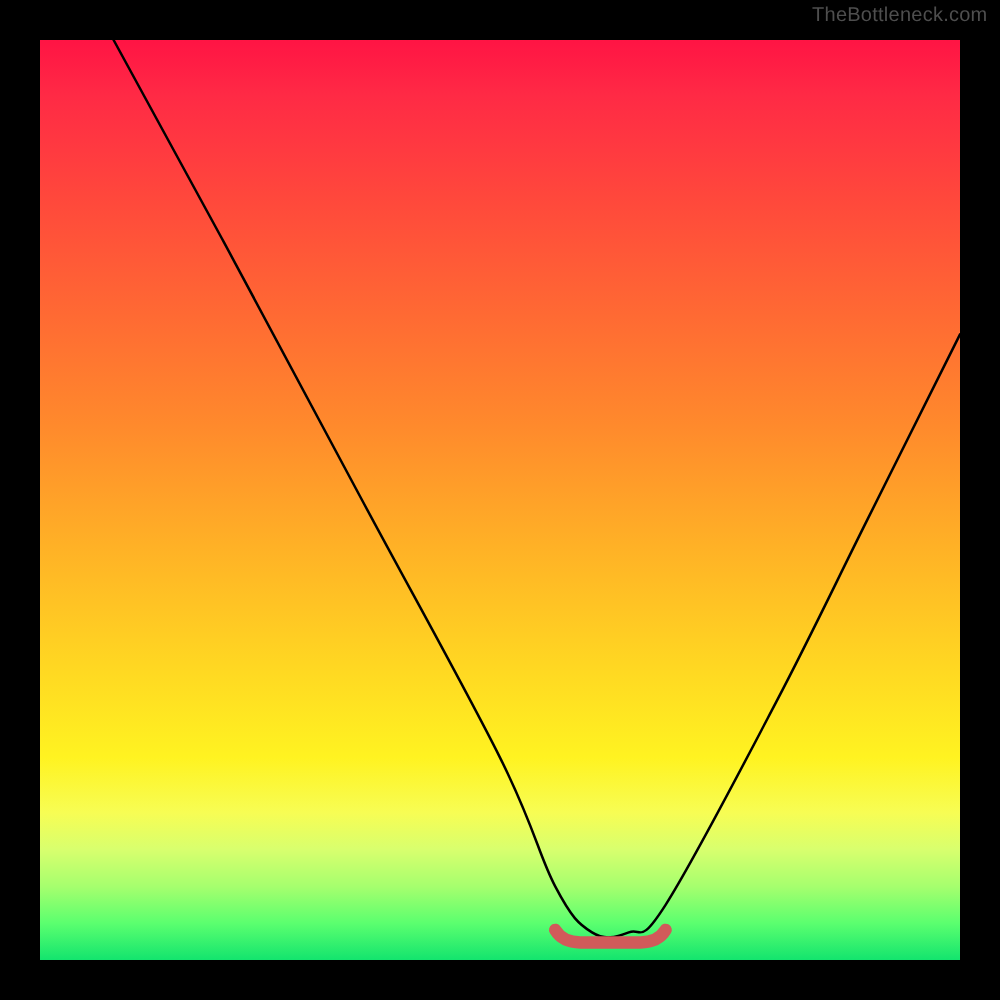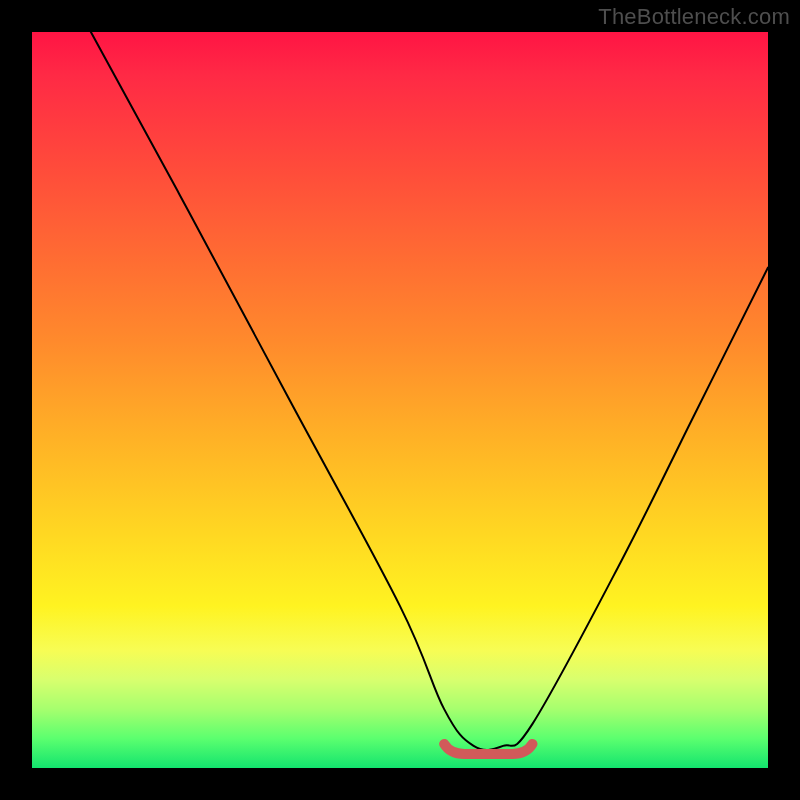--- a/index.html
+++ b/index.html
@@ -38,21 +38,21 @@
       #a6ff6e 92%,
       #5bff6f 96%,
       #13e46e 100%
     );
   }
   .watermark {
     position: absolute;
     top: 4px;
     right: 10px;
     color: #4e4e4e;
-    font-size: 22px;
+    font-size: 16px;
     font-weight: 500;
     letter-spacing: 0.2px;
     pointer-events: none;
     text-align: right;
   }
   svg.curves {
     position: absolute;
     left: 0;
     top: 0;
     width: 736px;

